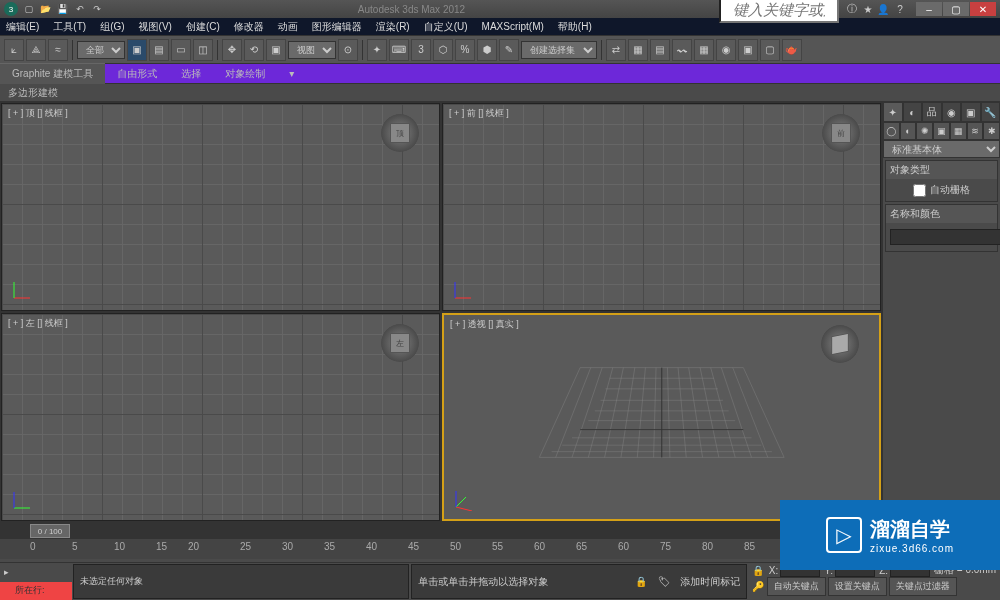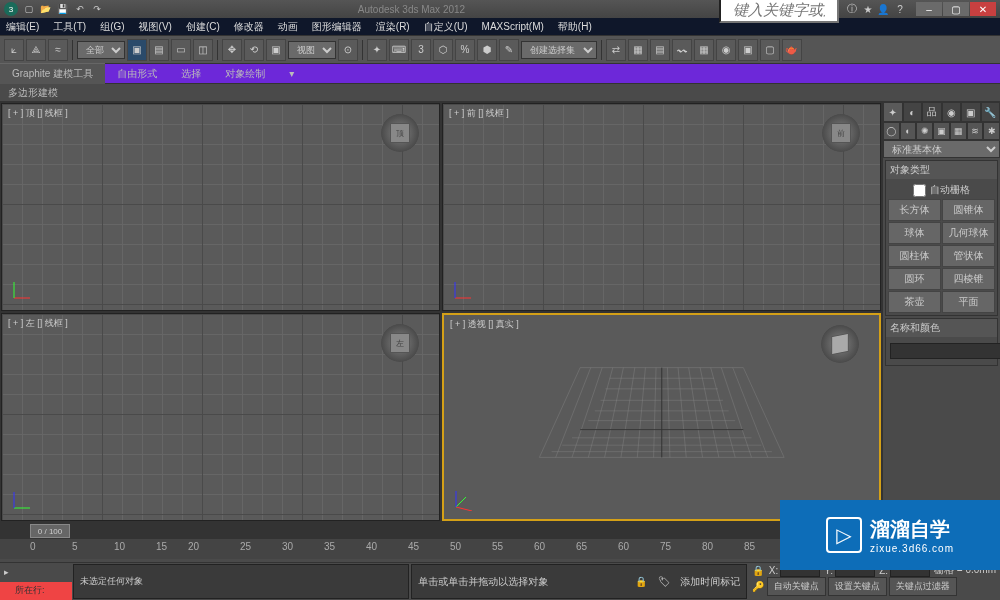--- a/index.html
+++ b/index.html
@@ -274,32 +274,20 @@
       <div class="cp-subtab">✱</div>
     </div>
     <select class="cp-dropdown"><option>标准基本体</option></select>
     <div class="cp-rollout">
       <div class="cp-rollout-header">对象类型</div>
       <div class="cp-rollout-body">
         <div class="cp-check">
             <input type="checkbox" style="">
             <span>自动栅格</span>
           </div>
-        <div class="cp-btn-grid">
-          <div class="cp-btn">长方体</div>
-          <div class="cp-btn">圆锥体</div>
-          <div class="cp-btn">球体</div>
-          <div class="cp-btn">几何球体</div>
-          <div class="cp-btn">圆柱体</div>
-          <div class="cp-btn">管状体</div>
-          <div class="cp-btn">圆环</div>
-          <div class="cp-btn">四棱锥</div>
-          <div class="cp-btn">茶壶</div>
-          <div class="cp-btn">平面</div>
-        </div>
       </div>
     </div>
     <div class="cp-rollout">
       <div class="cp-rollout-header">名称和颜色</div>
       <div class="cp-rollout-body">
         <div class="cp-color-row">
           <input class="cp-name-input" style="">
 
         </div>
       </div>

